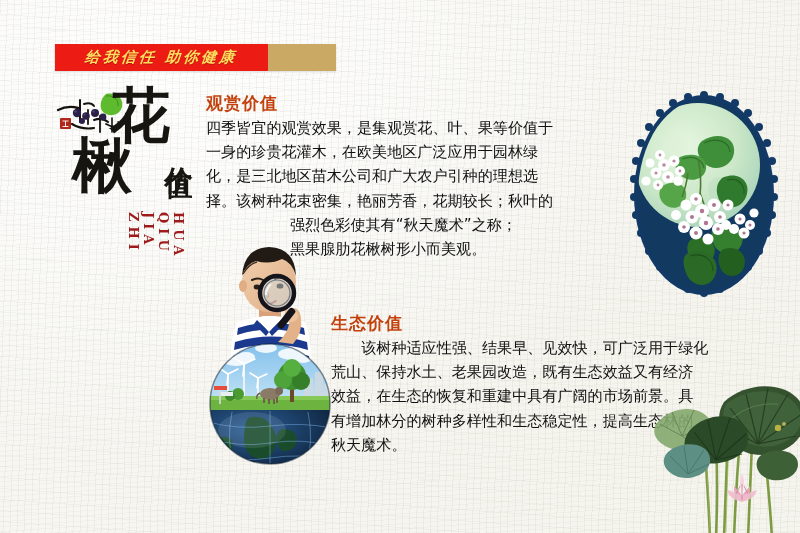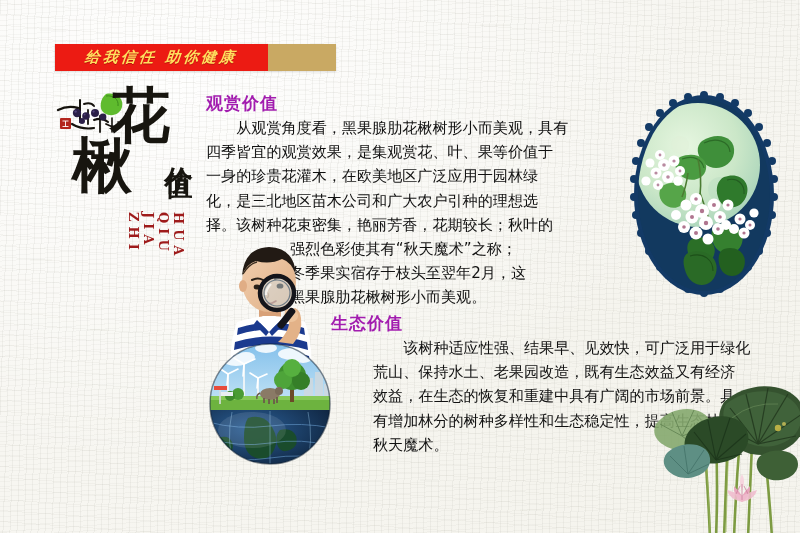--- a/index.html
+++ b/index.html
@@ -87,21 +87,21 @@
     writing-mode:vertical-rl;
     font-family:"DejaVu Serif","Liberation Serif",serif;
     font-weight:bold; font-size:13px;
     letter-spacing:5px;
     color:#9e1b1b;
   }
 
   
   .section-head{
     position:absolute;
-    color:#a21caf;
+    color:#c2410c;
     font-size:17px;
     font-weight:bold;
     letter-spacing:1px;
     font-family:"DejaVu Sans","Liberation Sans",sans-serif;
   }
   #head-ornamental{ left:206px; top:92px; }
   #head-ecological{ left:331px; top:312px;text-align:right; }
 
   .body-text{
     position:absolute;
@@ -112,21 +112,21 @@
     text-justify:inter-ideograph;
     font-family:"DejaVu Sans","Liberation Sans",sans-serif;
   }
 
   
   #para-ornamental{ left:206px; top:116px; width:412px; }
   .p1-l1, .p1-l2 { display:block; }
   .p1-rest{ display:block; margin-left:84px; }
 
   #para-ecological{ left:331px; top:336px; width:287px; }
-  .p2-line{ display:block;margin-left:42px; }
+  .p2-line{ display:block; }
 
   
   #para-ecological{ width:434px; }
 
   
   .flower-oval{
     position:absolute; left:628px; top:93px;
     width:152px; height:205px;
   }
 
@@ -256,27 +256,25 @@
 
     <div class="big-char char-hua">花</div>
     <div class="big-char char-qiu">楸</div>
     <div class="sub-char">价值</div>
     <div class="pinyin">HUA QIU JIA ZHI</div>
   </div>
 
   <div class="section-head" id="head-ornamental">观赏价值</div>
 
   <div class="body-text" id="para-ornamental">
-    <span class="p1-l1">　　从观赏角度看，黑果腺肋花楸树形小而美观，具有</span>
     <span class="p1-l1">四季皆宜的观赏效果，是集观赏花、叶、果等价值于</span>
     <span class="p1-l1">一身的珍贵花灌木，在欧美地区广泛应用于园林绿</span>
     <span class="p1-l1">化，是三北地区苗木公司和广大农户引种的理想选</span>
     <span class="p1-l1">择。该树种花束密集，艳丽芳香，花期较长；秋叶的</span>
     <span class="p1-rest">强烈色彩使其有“秋天魔术”之称；</span>
-    <span class="p1-rest">冬季果实宿存于枝头至翌年2月，这</span>
     <span class="p1-rest">黑果腺肋花楸树形小而美观。</span>
   </div>
 
   <div class="section-head" id="head-ecological">生态价值</div>
 
   <div class="body-text" id="para-ecological">
     <span class="p2-line">　　该树种适应性强、结果早、见效快，可广泛用于绿化</span>
     <span class="p2-line">荒山、保持水土、老果园改造，既有生态效益又有经济</span>
     <span class="p2-line">效益，在生态的恢复和重建中具有广阔的市场前景。具</span>
     <span class="p2-line">有增加林分的树种多样性和生态稳定性，提高生态林的</span>

